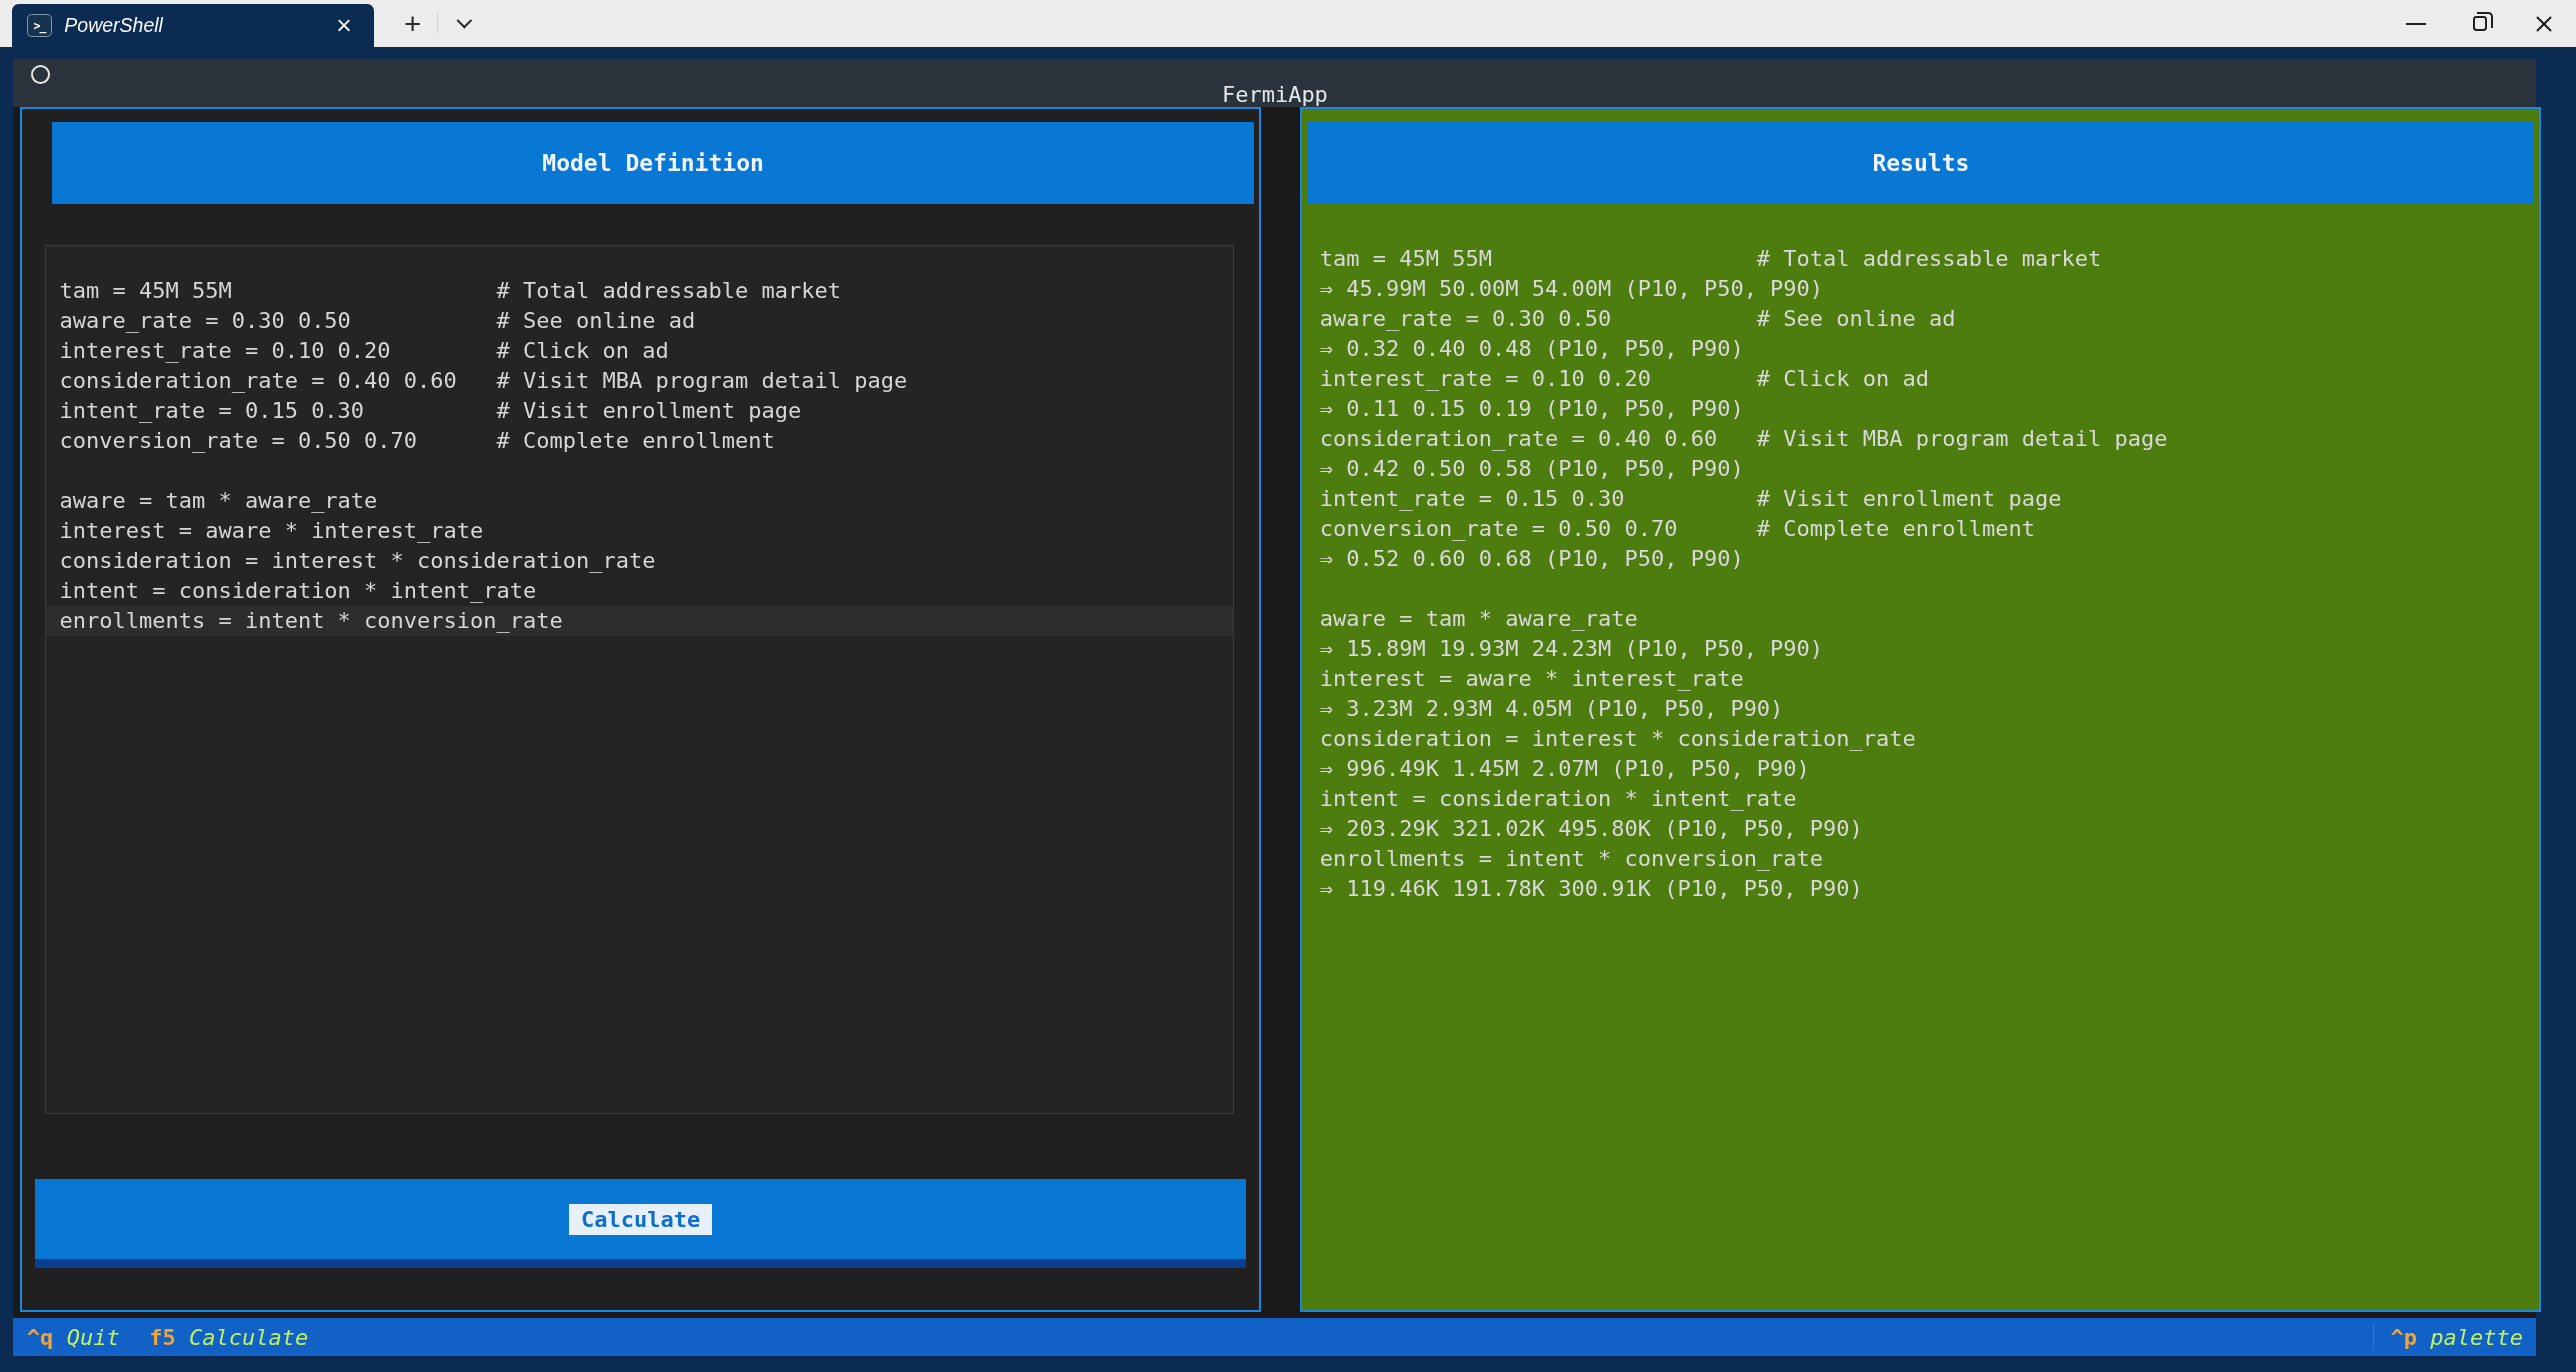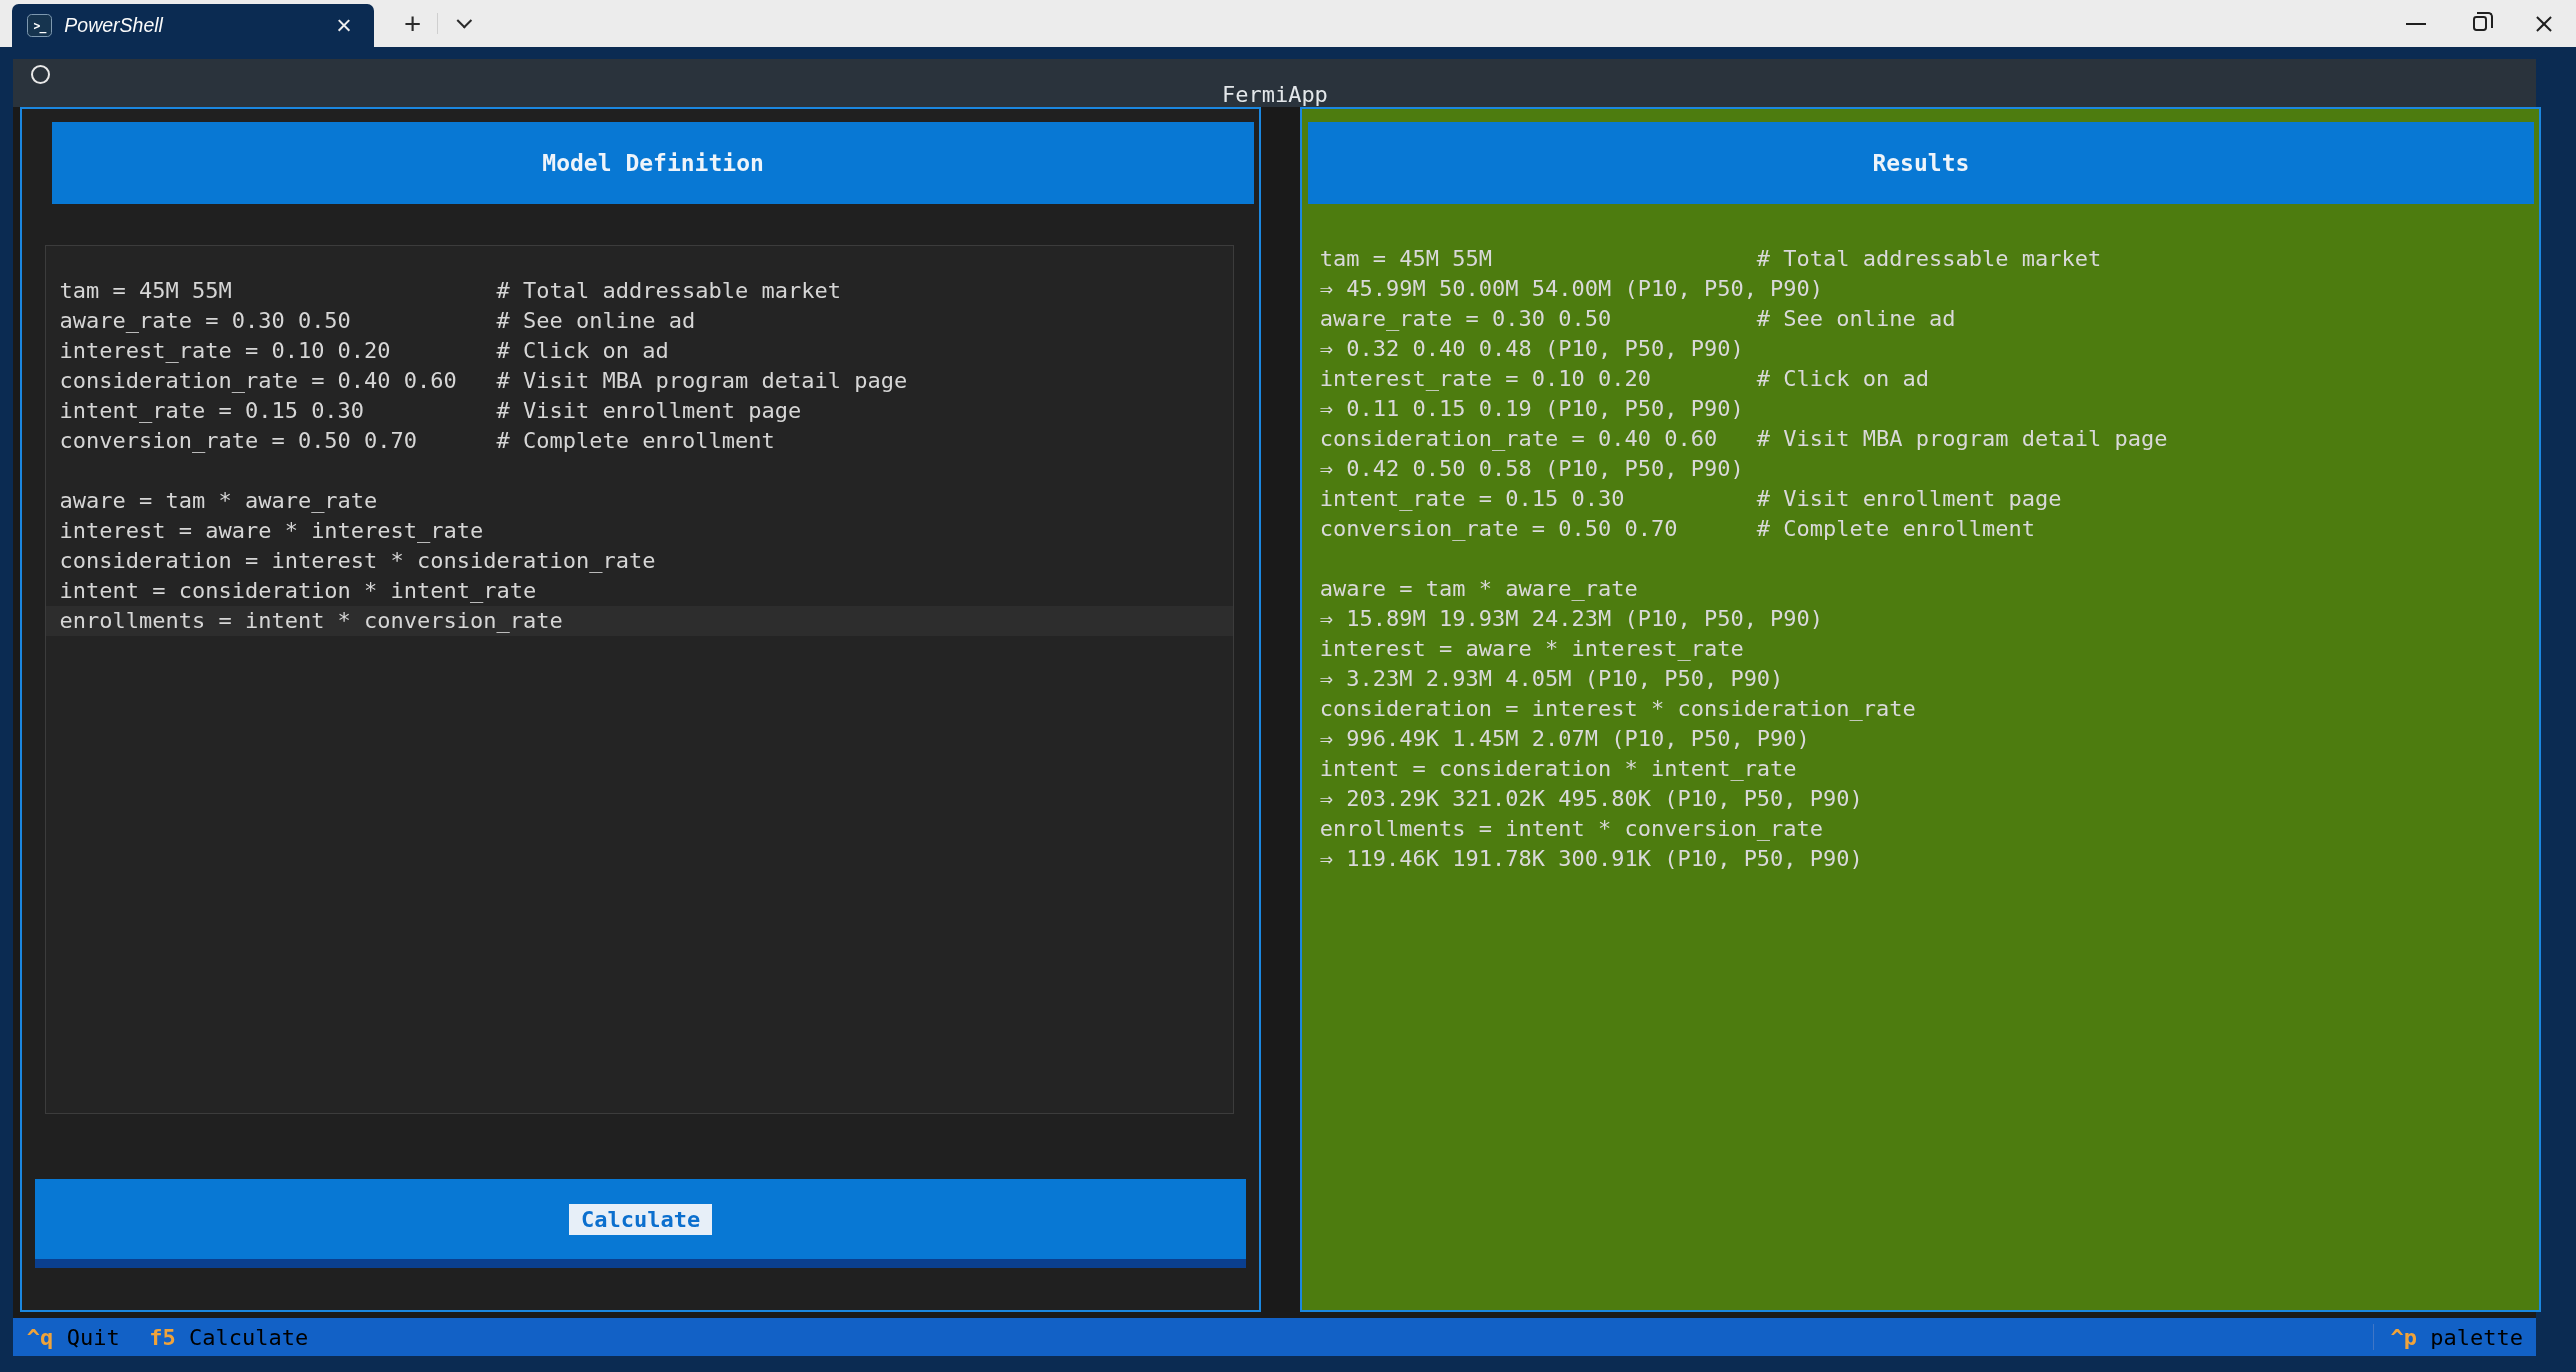--- a/index.html
+++ b/index.html
@@ -69,21 +69,21 @@
        border-bottom:9.4px solid var(--button-edge-blue);display:flex;align-items:center;justify-content:center;}
   .calc-label{background:#e7eff8;color:#0b6fce;font-weight:bold;font-size:22px;line-height:31px;padding:0 12px;}
 
   .results-body{position:absolute;left:0;right:0;top:95px;bottom:0;padding:40px 0 0 17.4px;overflow:hidden;}
   .results-body .tline{padding-left:0;color:#d9d9d9;}
 
   .statusbar{position:absolute;left:0;top:1259px;width:100%;height:38px;background:var(--footer-blue);
        display:flex;align-items:center;padding:0 13.4px;font-size:22px;}
   .fitem{display:flex;align-items:center;margin-right:29.5px;}
   .fkey{color:var(--accent-orange);font-weight:bold;}
-  .flabel{color:#000000;margin-left:13.4px;}
+  .flabel{color:#bef264;margin-left:13.4px;font-style:italic;}
   .status-right{margin-left:auto;display:flex;align-items:center;}
   .sdivider{width:1.3px;height:25.5px;background:#4076c6;margin-right:16px;}
   .status-right .fitem{margin-right:0;}
 </style>
 </head>
 <body>
 
 <div class="tabbar">
   <div class="tab">
     <span class="ps-icon">&gt;_</span>
@@ -150,20 +150,21 @@
         <div class="tline">tam = 45M 55M                    # Total addressable market</div>
         <div class="tline">⇒ 45.99M 50.00M 54.00M (P10, P50, P90)</div>
         <div class="tline">aware_rate = 0.30 0.50           # See online ad</div>
         <div class="tline">⇒ 0.32 0.40 0.48 (P10, P50, P90)</div>
         <div class="tline">interest_rate = 0.10 0.20        # Click on ad</div>
         <div class="tline">⇒ 0.11 0.15 0.19 (P10, P50, P90)</div>
         <div class="tline">consideration_rate = 0.40 0.60   # Visit MBA program detail page</div>
         <div class="tline">⇒ 0.42 0.50 0.58 (P10, P50, P90)</div>
         <div class="tline">intent_rate = 0.15 0.30          # Visit enrollment page</div>
         <div class="tline">conversion_rate = 0.50 0.70      # Complete enrollment</div>
+        <div class="tline">⇒ 0.52 0.60 0.68 (P10, P50, P90)</div>
         <div class="tline">&nbsp;</div>
         <div class="tline">aware = tam * aware_rate</div>
         <div class="tline">⇒ 15.89M 19.93M 24.23M (P10, P50, P90)</div>
         <div class="tline">interest = aware * interest_rate</div>
         <div class="tline">⇒ 3.23M 2.93M 4.05M (P10, P50, P90)</div>
         <div class="tline">consideration = interest * consideration_rate</div>
         <div class="tline">⇒ 996.49K 1.45M 2.07M (P10, P50, P90)</div>
         <div class="tline">intent = consideration * intent_rate</div>
         <div class="tline">⇒ 203.29K 321.02K 495.80K (P10, P50, P90)</div>
         <div class="tline">enrollments = intent * conversion_rate</div>

